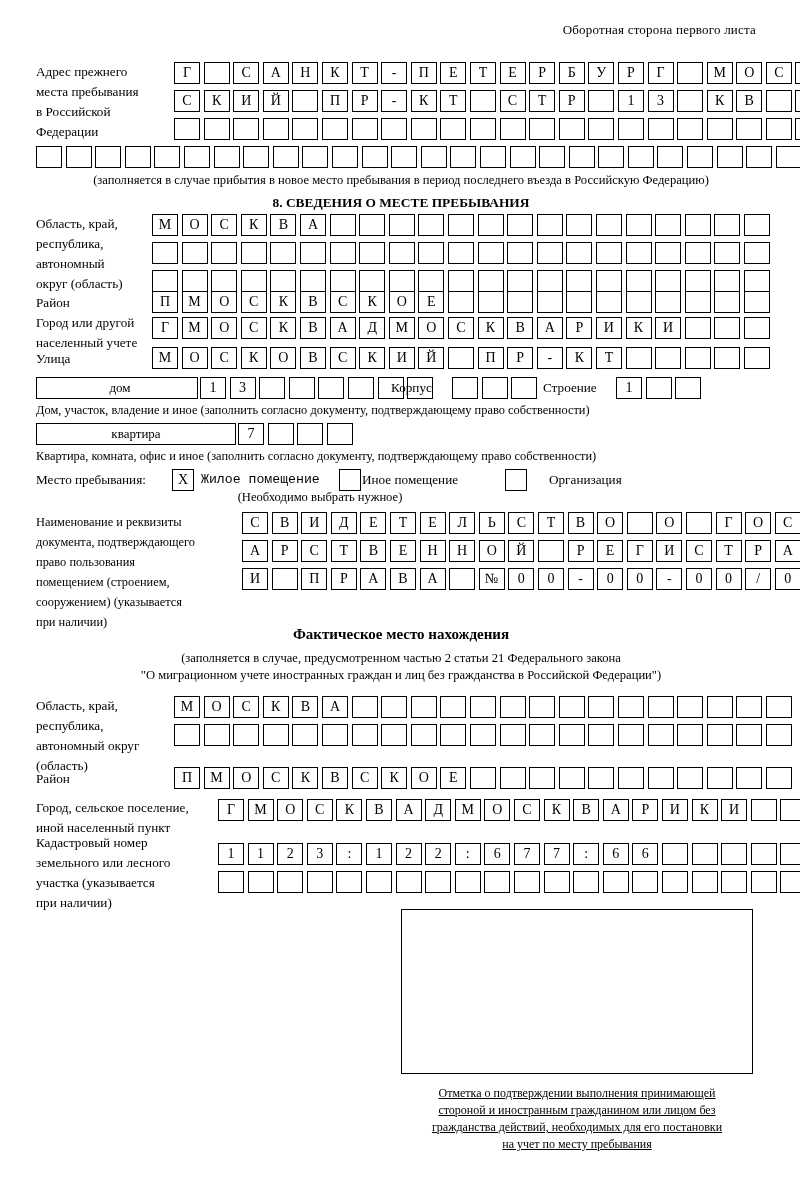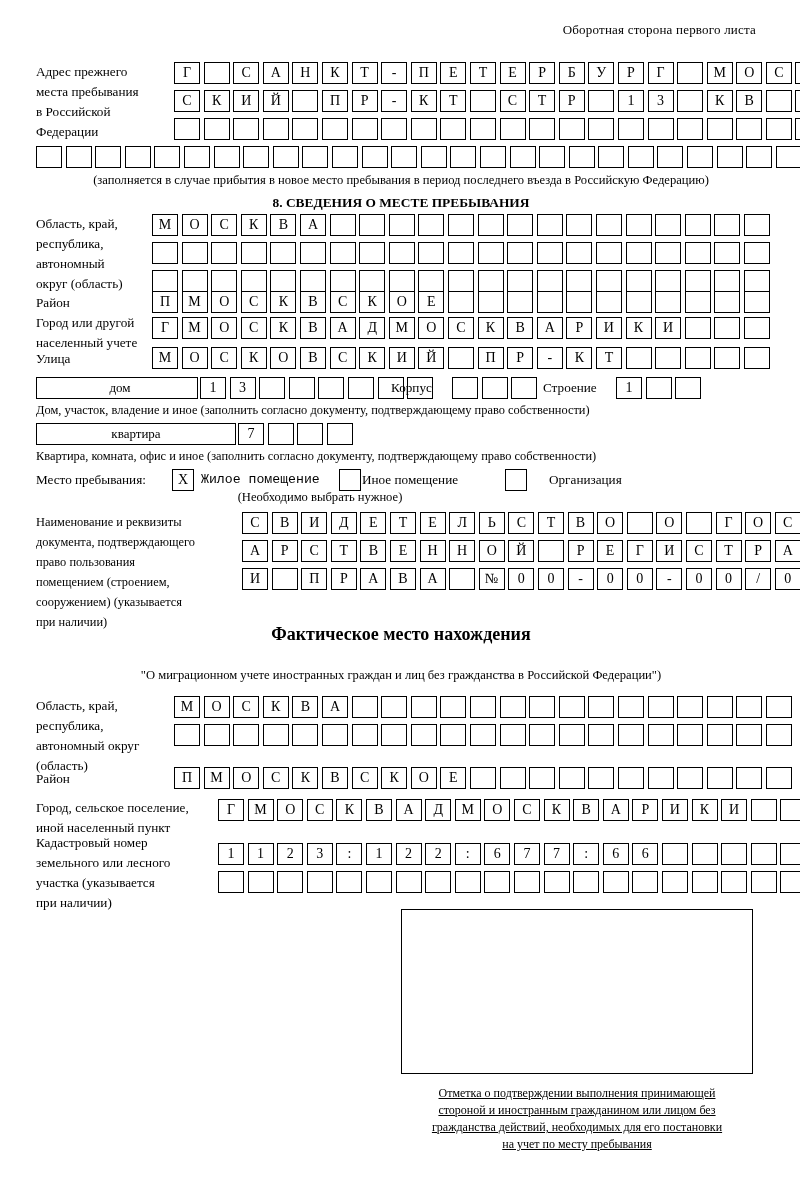--- a/index.html
+++ b/index.html
@@ -466,21 +466,22 @@
       <div class="cell">-</div>
       <div class="cell">0</div>
       <div class="cell">0</div>
       <div class="cell">-</div>
       <div class="cell">0</div>
       <div class="cell">0</div>
       <div class="cell">/</div>
       <div class="cell">0</div>
     </div>
 
-  <div class="center bold" style="left:36px; top:626px; width:730px; font-size:18px;">Фактическое место нахождения</div>
+  <div class="center bold" style="left:36px; top:626px; width:730px; font-size:15px;">Фактическое место нахождения</div>
+  <div class="center" style="left:36px; top:650px; width:730px;">(заполняется в случае, предусмотренном частью 2 статьи 21 Федерального закона</div>
   <div class="center" style="left:36px; top:667px; width:730px;">"О миграционном учете иностранных граждан и лиц без гражданства в Российской Федерации")</div>
 
   <div class="lbl" style="left:36px; top:696px; width:145px;">Область, край,
 республика,
 автономный округ
 (область)</div>
   <div class="boxrow" id="al-region-0" style="left:174px; top:696px;">
       <div class="cell">М</div>
       <div class="cell">О</div>
       <div class="cell">С</div>

